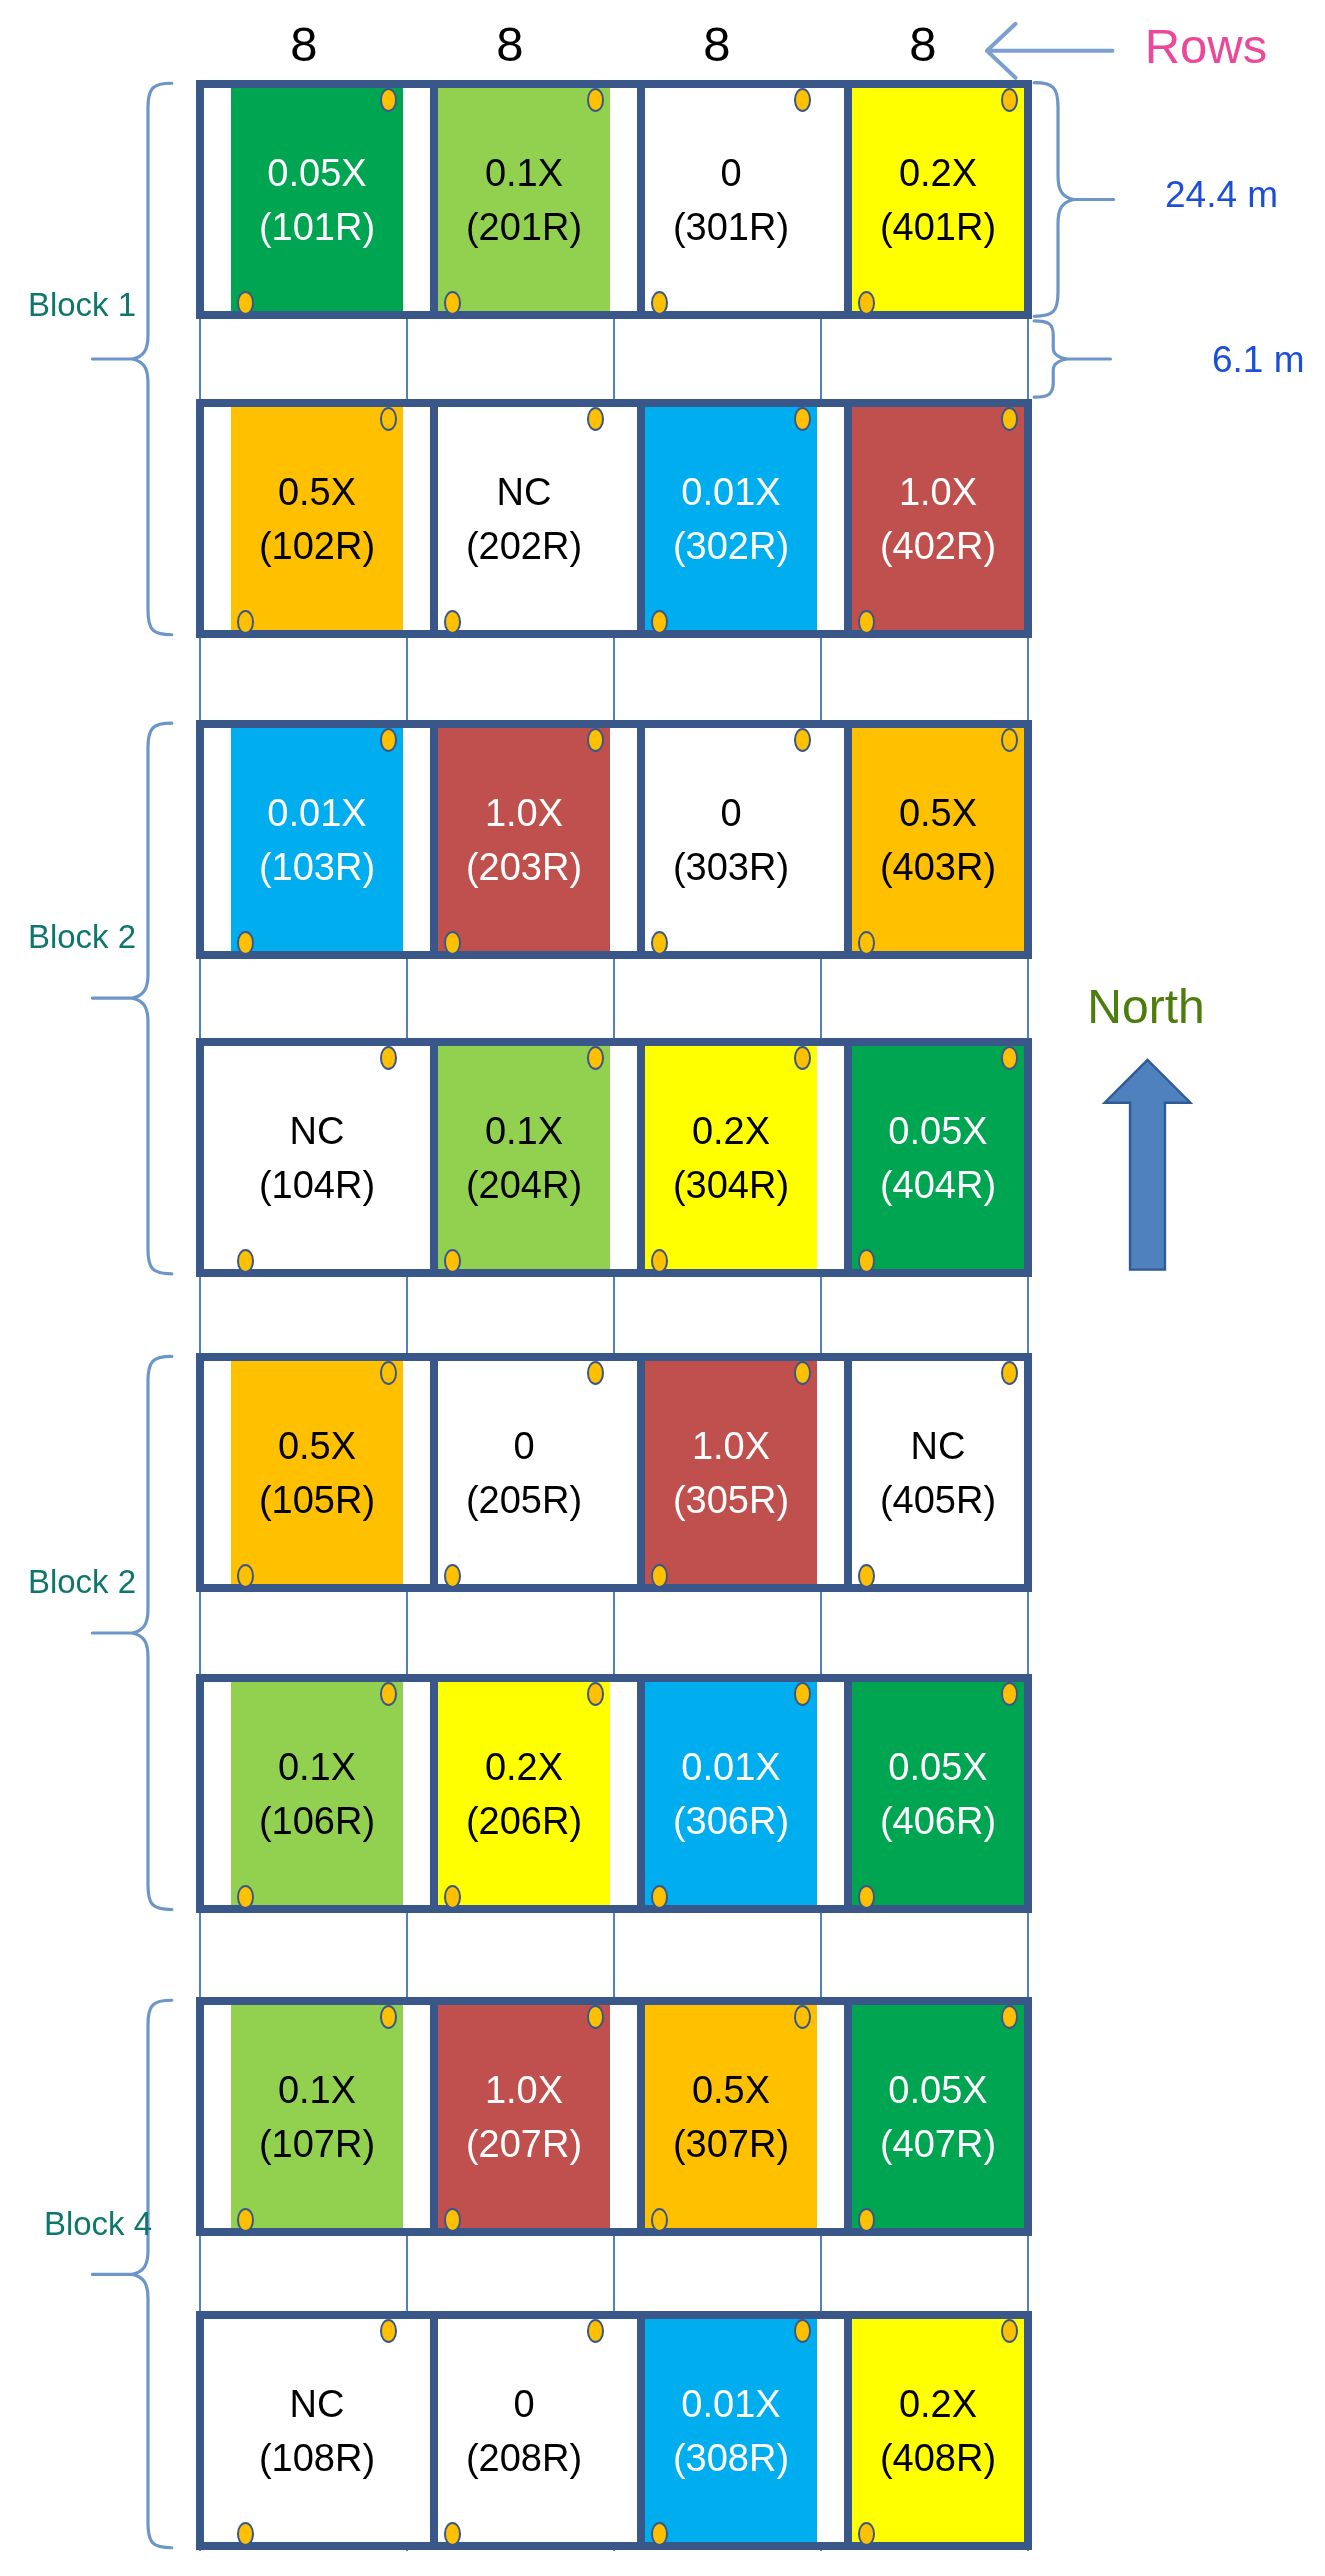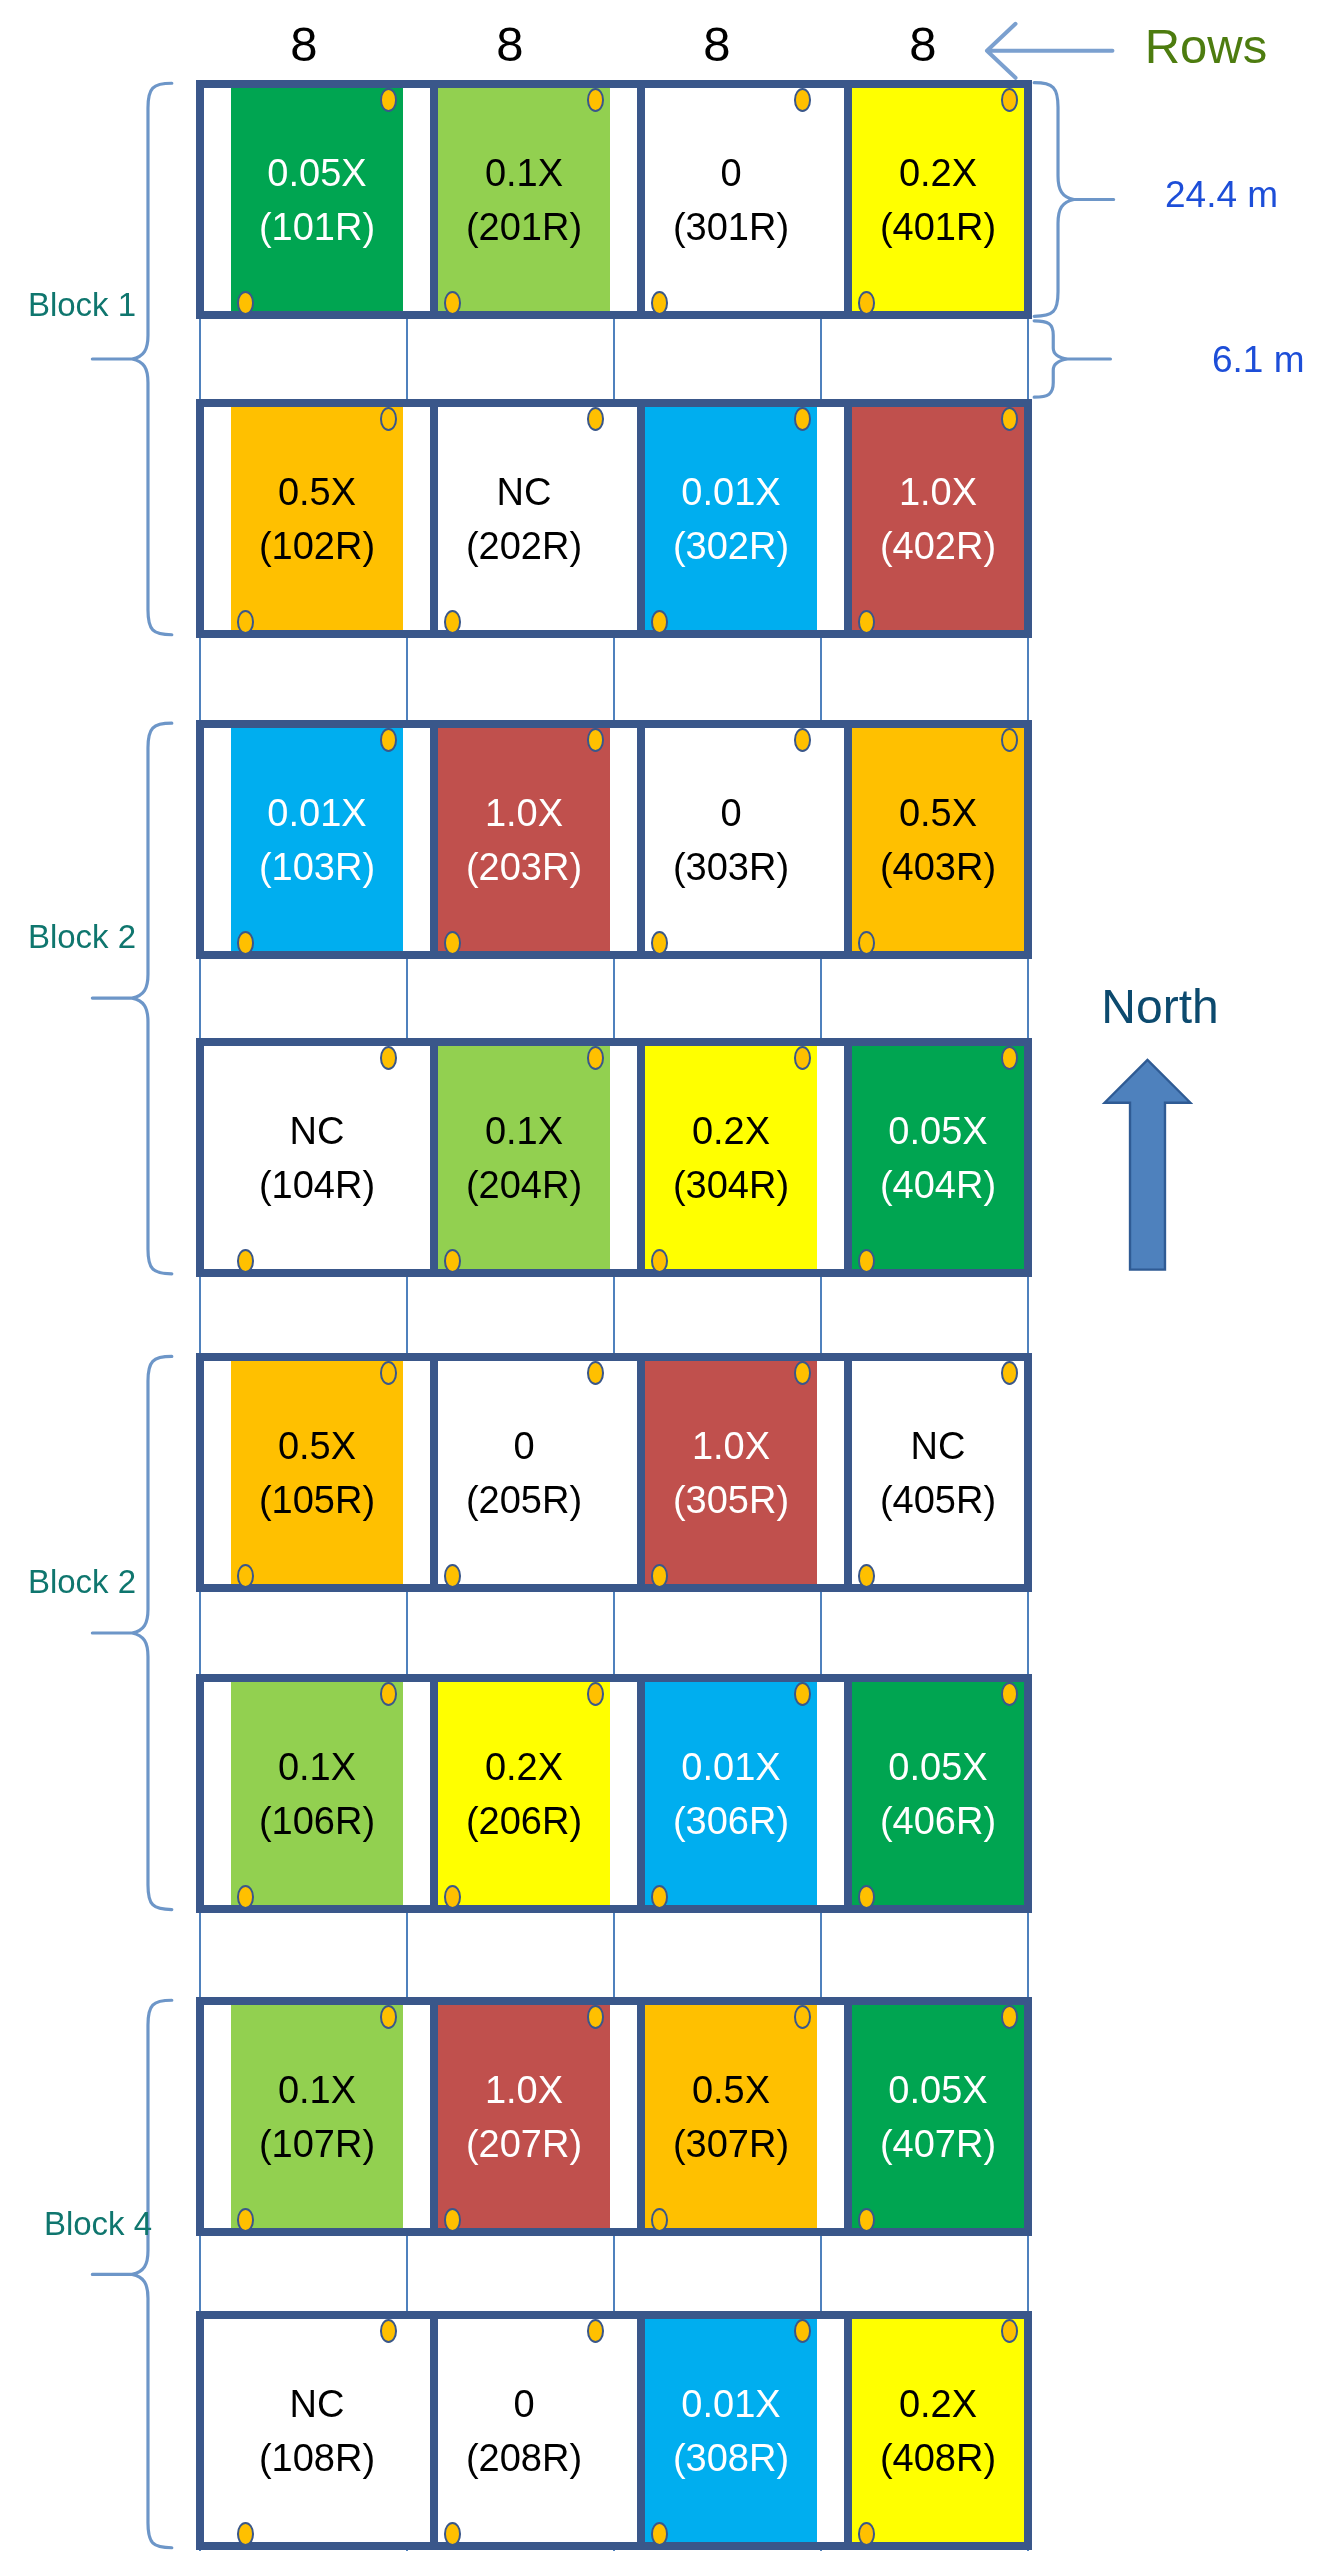--- a/index.html
+++ b/index.html
@@ -14,23 +14,23 @@
   }
   .cell{flex:1;position:relative;display:flex;align-items:center;justify-content:center;margin-left:27px;}
   .cell + .cell{border-left:8px solid #3A578A;}
   .lbl{display:flex;flex-direction:column;align-items:center;text-align:center;
        font-size:38px;line-height:54px;}
   .dot{position:absolute;width:17.5px;height:24px;border:2.4px solid #3A578A;border-radius:50%;
        background:#FFC000;box-sizing:border-box;z-index:3;}
   .dot.tr{top:0;right:5.6px;}
   .dot.bl{bottom:-4px;left:5.6px;}
   .colcount{position:absolute;transform:translate(-50%,-50%);font-size:49px;color:#000;}
-  .rows-label{position:absolute;transform:translate(-50%,-50%);font-size:49px;color:#4d7c0f;}
+  .rows-label{position:absolute;transform:translate(-50%,-50%);font-size:49px;color:#ec4899;}
   .dim-label{position:absolute;transform:translateY(-50%);font-size:37px;color:#1d4ed8;}
-  .north-label{position:absolute;transform:translate(-50%,-50%);font-size:48px;color:#0c4a6e;margin-left:14px;}
+  .north-label{position:absolute;transform:translate(-50%,-50%);font-size:48px;color:#4d7c0f;}
   .block-label{position:absolute;transform:translate(-50%,-50%);font-size:33px;color:#0f766e;}
   svg.overlay{position:absolute;overflow:visible;}
   .brace{stroke:#6D96C8;stroke-width:4;fill:none;stroke-linecap:round;}
   .rows-arrow-line{stroke:#7BA0CF;stroke-width:5;fill:none;stroke-linecap:round;}
   .north-poly{fill:#4E81BD;stroke:#2F5B94;stroke-width:3;}
 </style>
 </head>
 <body>
 
 <div>

